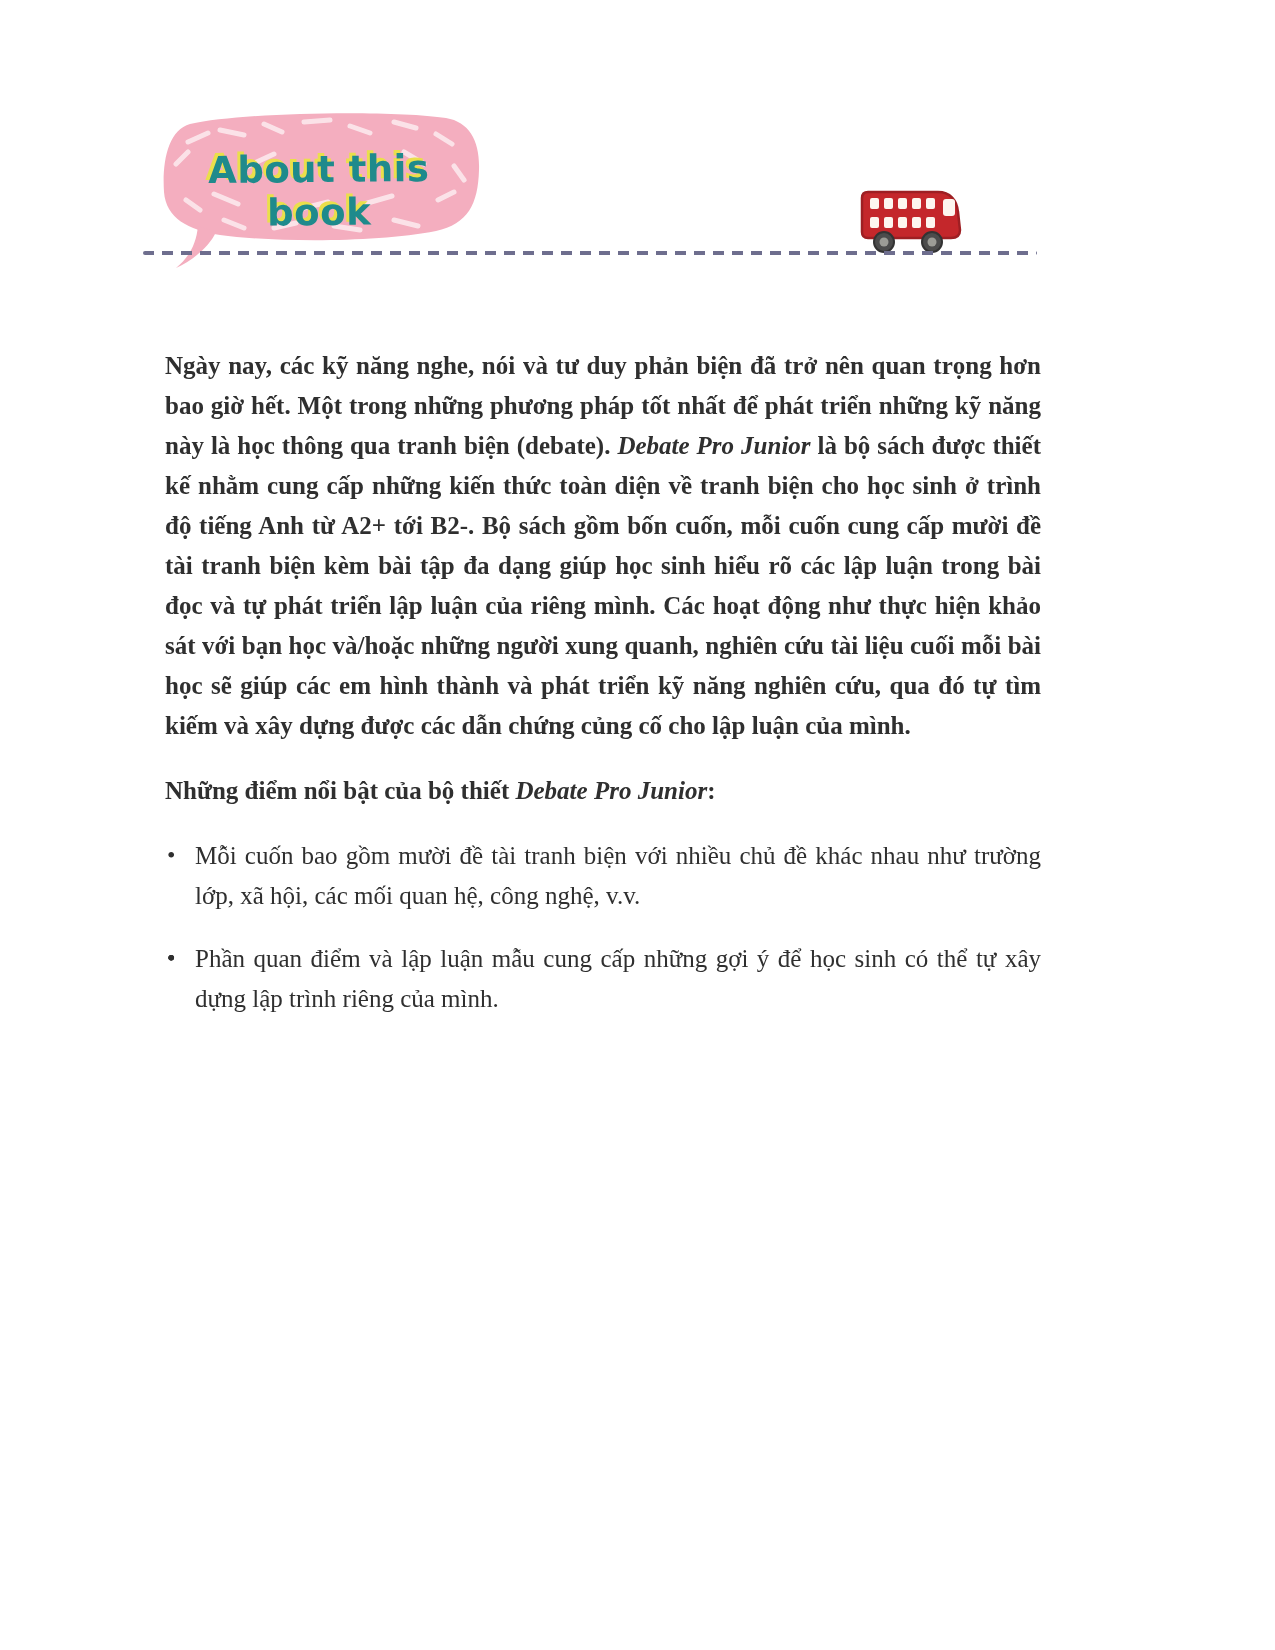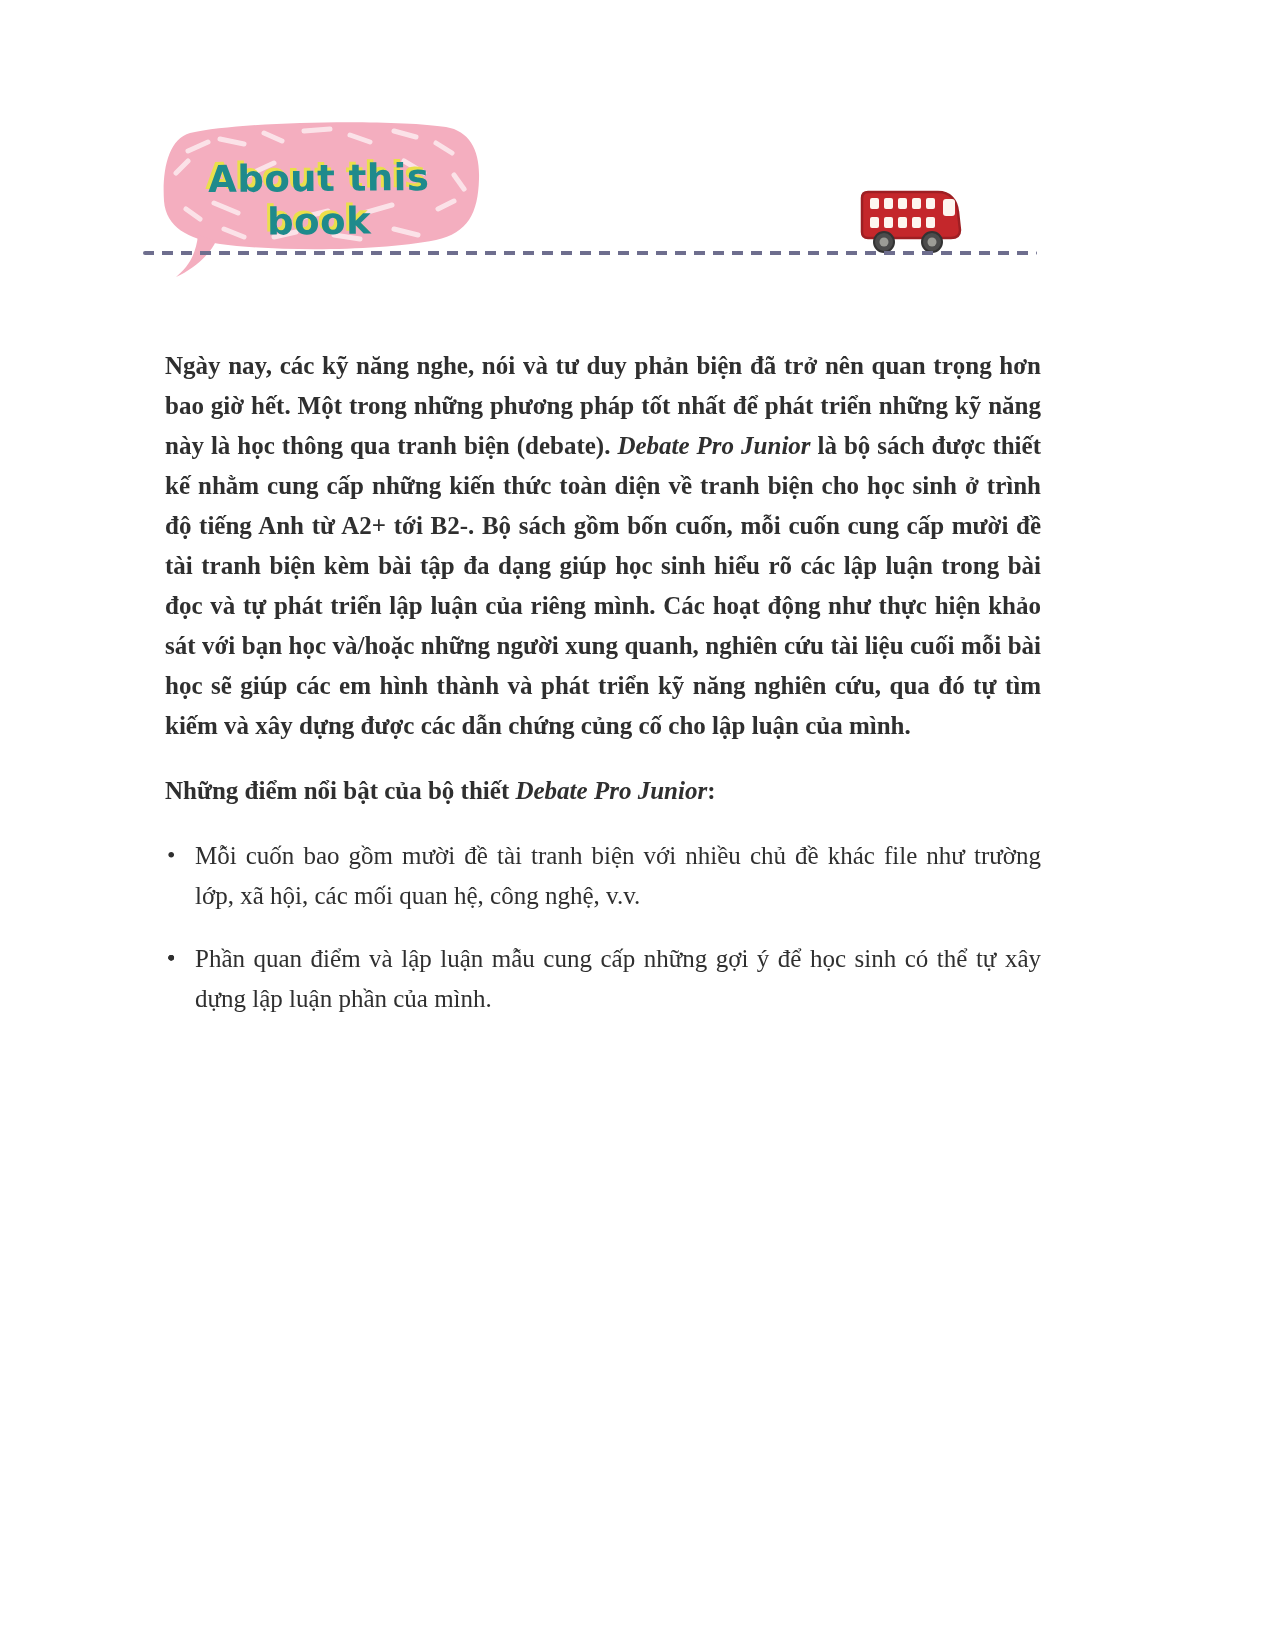--- a/index.html
+++ b/index.html
@@ -8,21 +8,21 @@
     position:relative;
     width:1275px; height:1650px;
     margin:0 auto;
     background:#ffffff;
     overflow:hidden;
     font-family:"Liberation Serif", serif;
     color:#2f2f2f;
   }
 
   
-  .bubble { position:absolute; left:154px; top:117px; width:330px; height:164px; }
+  .bubble { position:absolute; left:154px; top:108px; width:330px; height:164px; }
   .bubble svg { position:absolute; left:0; top:0; width:100%; height:100%; }
   .bubble-title {
     position:absolute; left:0; top:40px; width:100%;
     text-align:center;
     font-family:"DejaVu Sans", sans-serif;
     font-weight:800;
     font-size:37px;
     letter-spacing:0.5px;
     color:#1f8a8c;
     text-shadow:-3px -3px 0 #eadf4b;
@@ -108,30 +108,30 @@
 
   <div class="content">
 
     <p><span>Ngày nay, các kỹ năng nghe, nói và tư duy phản biện đã trở nên quan trọng hơn bao giờ hết. Một trong những phương pháp tốt nhất để phát triển những kỹ năng này là học thông qua tranh biện (debate). </span><span class="italic">Debate Pro Junior</span><span> là bộ sách được thiết kế nhằm cung cấp những kiến thức toàn diện về tranh biện cho học sinh ở trình độ tiếng Anh từ A2+ tới B2-. Bộ sách gồm bốn cuốn, mỗi cuốn cung cấp mười đề tài tranh biện kèm bài tập đa dạng giúp học sinh hiểu rõ các lập luận trong bài đọc và tự phát triển lập luận của riêng mình. Các hoạt động như thực hiện khảo sát với bạn học và/hoặc những người xung quanh, nghiên cứu tài liệu cuối mỗi bài học sẽ giúp các em hình thành và phát triển kỹ năng nghiên cứu, qua đó tự tìm kiếm và xây dựng được các dẫn chứng củng cố cho lập luận của mình.</span></p>
 
 
     <p class="features-heading"><span>Những điểm nổi bật của bộ thiết </span><span class="italic">Debate Pro Junior</span><span>:</span></p>
 
     <div class="bullet-item">
       <span class="bullet-marker">•</span>
-      <span>Mỗi cuốn bao gồm mười đề tài tranh biện với nhiều chủ đề khác file như trường lớp, xã hội, các mối quan hệ, công nghệ, v.v.</span>
+      <span>Mỗi cuốn bao gồm mười đề tài tranh biện với nhiều chủ đề khác nhau như trường lớp, xã hội, các mối quan hệ, công nghệ, v.v.</span>
     </div>
 
     <div class="bullet-item">
       <span class="bullet-marker">•</span>
     </div>
 
     <div class="bullet-item">
       <span class="bullet-marker">•</span>
     </div>
 
     <div class="bullet-item">
       <span class="bullet-marker">•</span>
-      <span>Phần quan điểm và lập luận mẫu cung cấp những gợi ý để học sinh có thể tự xây dựng lập luận phần của mình.</span>
+      <span>Phần quan điểm và lập luận mẫu cung cấp những gợi ý để học sinh có thể tự xây dựng lập trình riêng của mình.</span>
     </div>
 
   </div>
 </div>
 
 </body></html>

